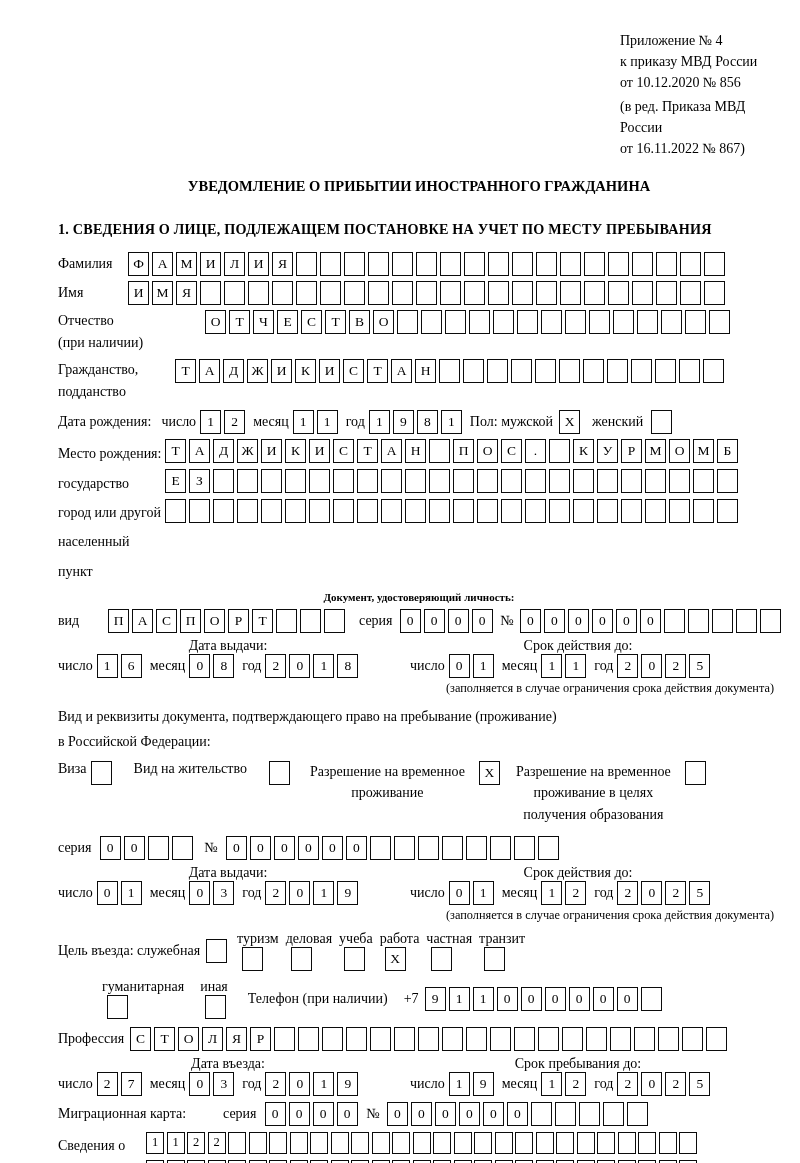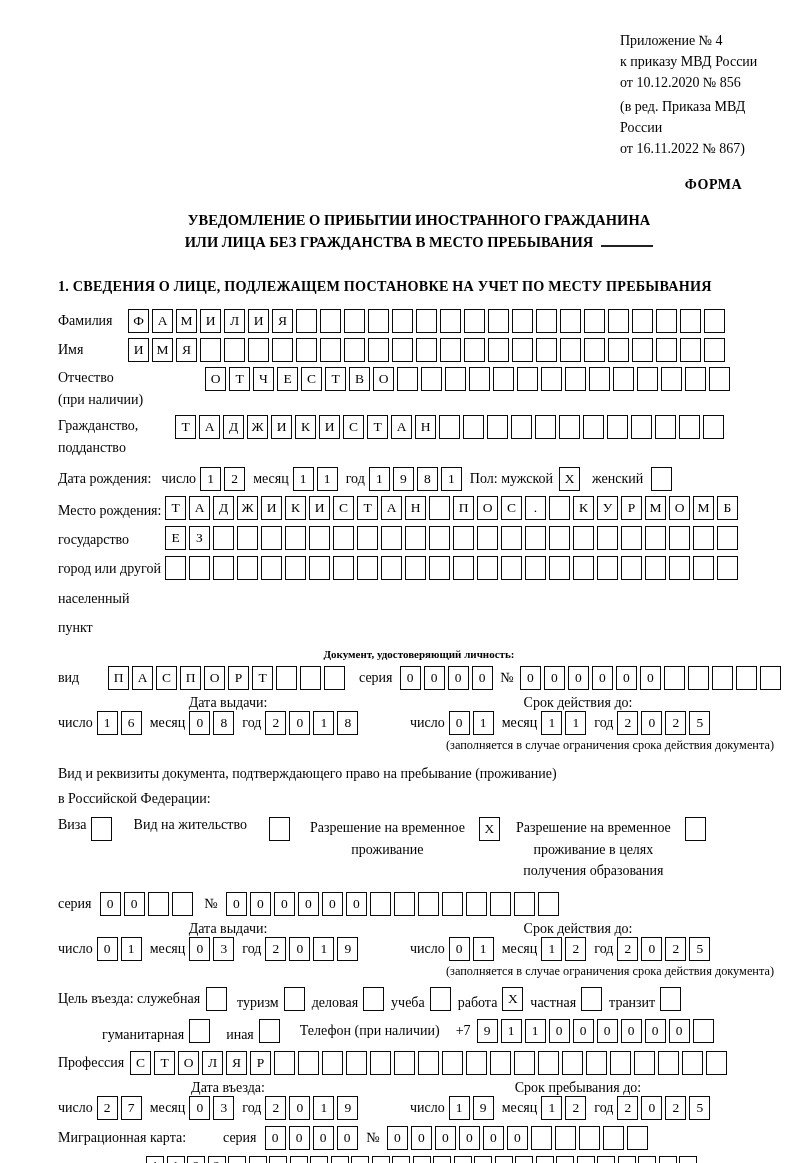--- a/index.html
+++ b/index.html
@@ -40,45 +40,43 @@
   .dgroup .cells{margin-right:8px;}
   .note{font-size:12.3px;text-align:right;padding-right:6px;margin-bottom:8px;}
 
   .intro{line-height:1.8;}
 
   .permit-row{display:flex;align-items:flex-start;margin-top:6px;margin-bottom:10px;}
   .permit-row .stack{display:inline-block;text-align:center;line-height:1.55;}
   .permit-row .cbox{margin-top:0;}
 
   .purpose{display:flex;align-items:center;margin-bottom:8px;flex-wrap:nowrap;}
-  .purpose .opt{display:flex;align-items:flex-end;margin-right:7px;}
+  .purpose .opt{display:flex;align-items:flex-start;margin-right:7px;flex-direction:column;}
   .purpose .opt .cell{margin-left:5px;}
 
   .repr{display:flex;align-items:flex-start;margin-top:6px;}
   .repr .lblcol{width:88px;line-height:1.95;}
   .repr .rows .cells{display:flex;margin-bottom:6px;}
 </style>
 </head>
 <body>
 
 <div class="page">
 
   <div class="ref">
     <div>Приложение № 4</div>
     <div>к приказу МВД России</div>
     <div>от 10.12.2020 № 856</div>
     <div class="ref2">(в ред. Приказа МВД России</div>
     <div>от 16.11.2022 № 867)</div>
   </div>
 
-  <div class="forma">ФОРМА</div>
 
   <div class="title">
     <div>УВЕДОМЛЕНИЕ О ПРИБЫТИИ ИНОСТРАННОГО ГРАЖДАНИНА</div>
-    <div><span>ИЛИ ЛИЦА БЕЗ ГРАЖДАНСТВА В МЕСТО ПРЕБЫВАНИЯ</span><span class="title-underline"></span></div>
   </div>
 
   <div class="sect">1. СВЕДЕНИЯ О ЛИЦЕ, ПОДЛЕЖАЩЕМ ПОСТАНОВКЕ НА УЧЕТ ПО МЕСТУ ПРЕБЫВАНИЯ</div>
 
   <div class="frow">
     <span class="lbl" style="width:70px">Фамилия</span>
     <span class="cells">
         <span class="cell">Ф</span>
         <span class="cell">А</span>
         <span class="cell">М</span>

